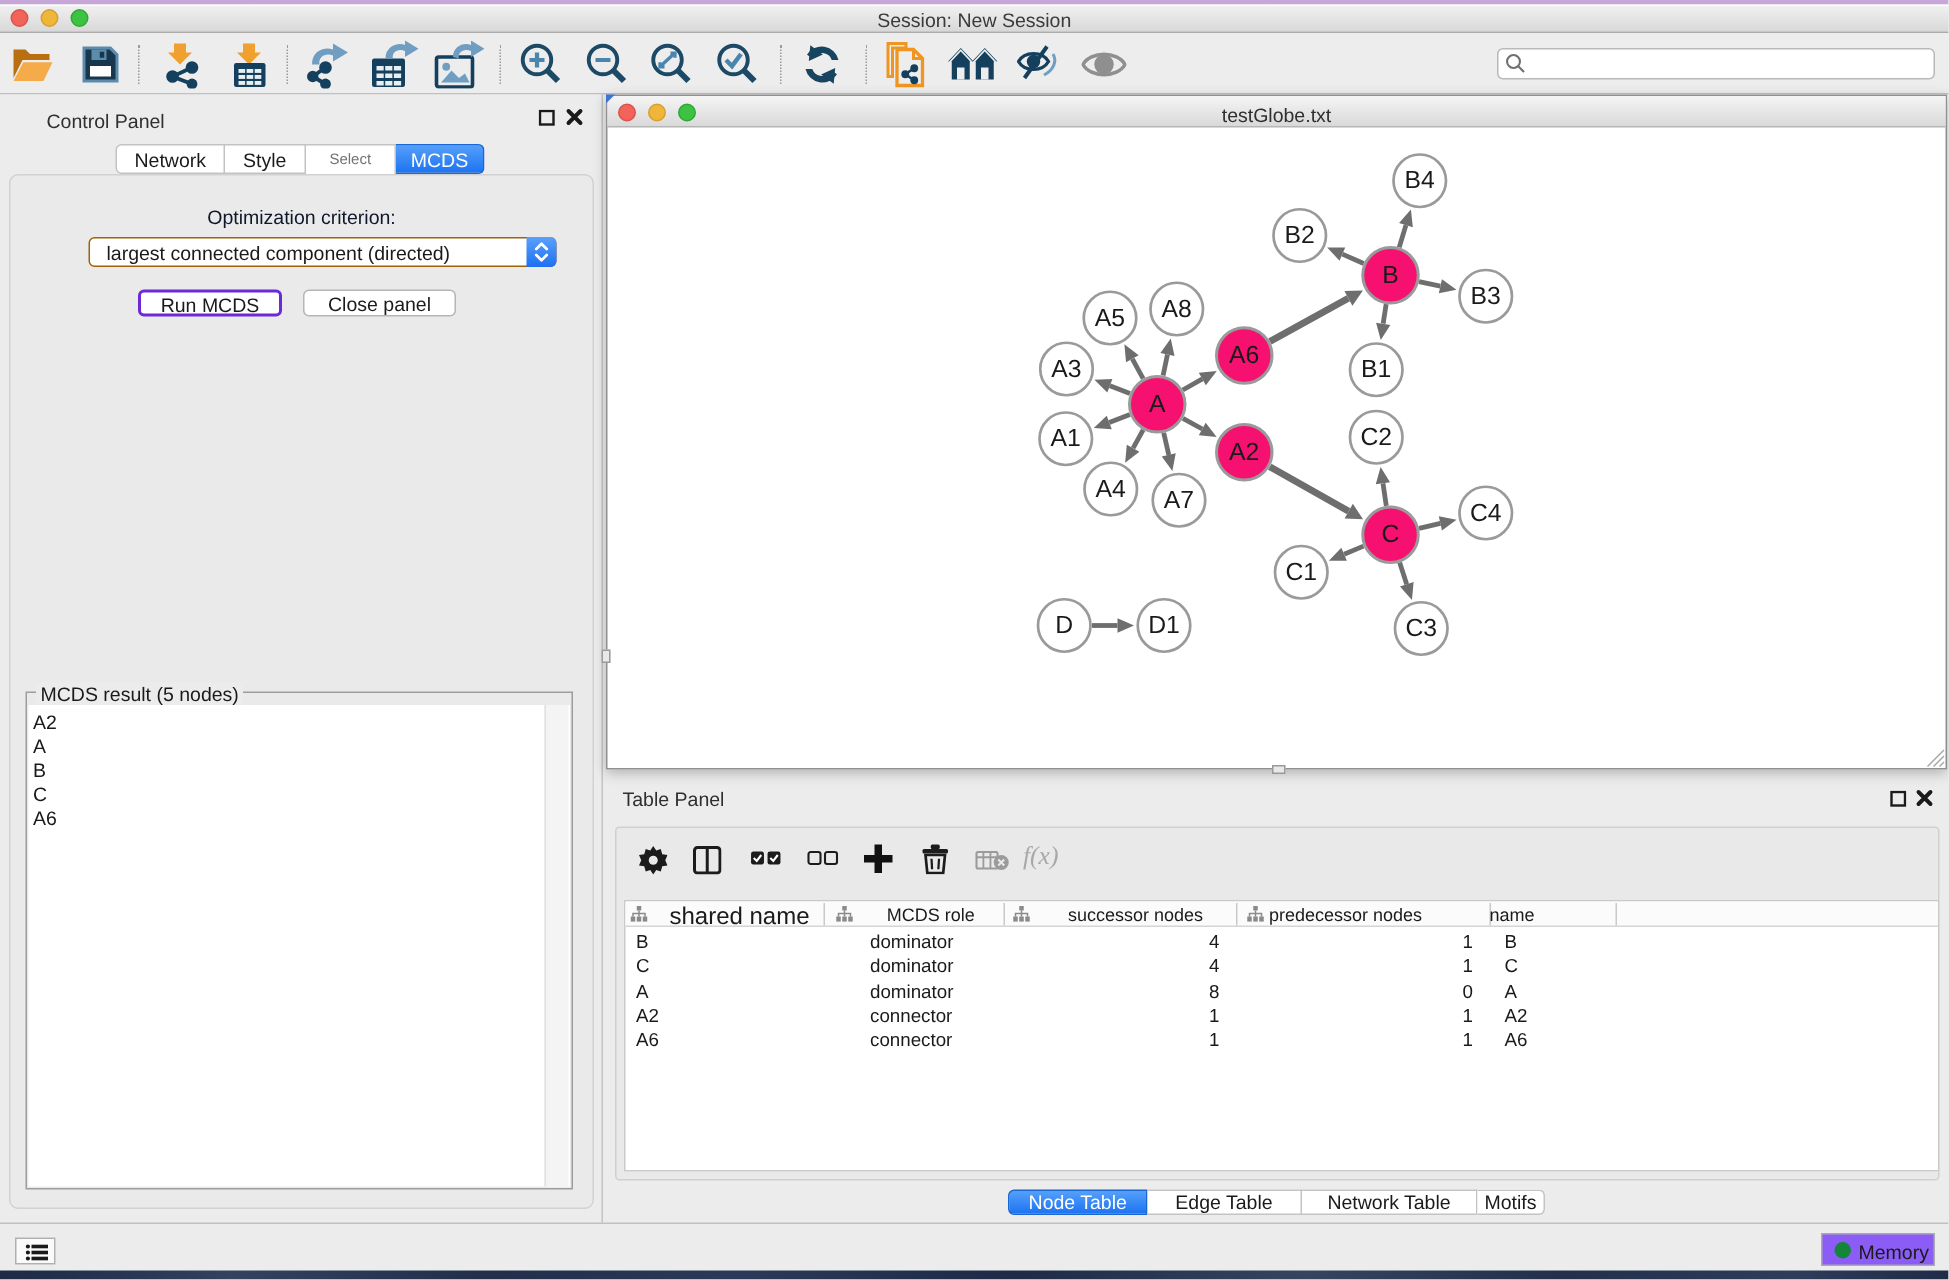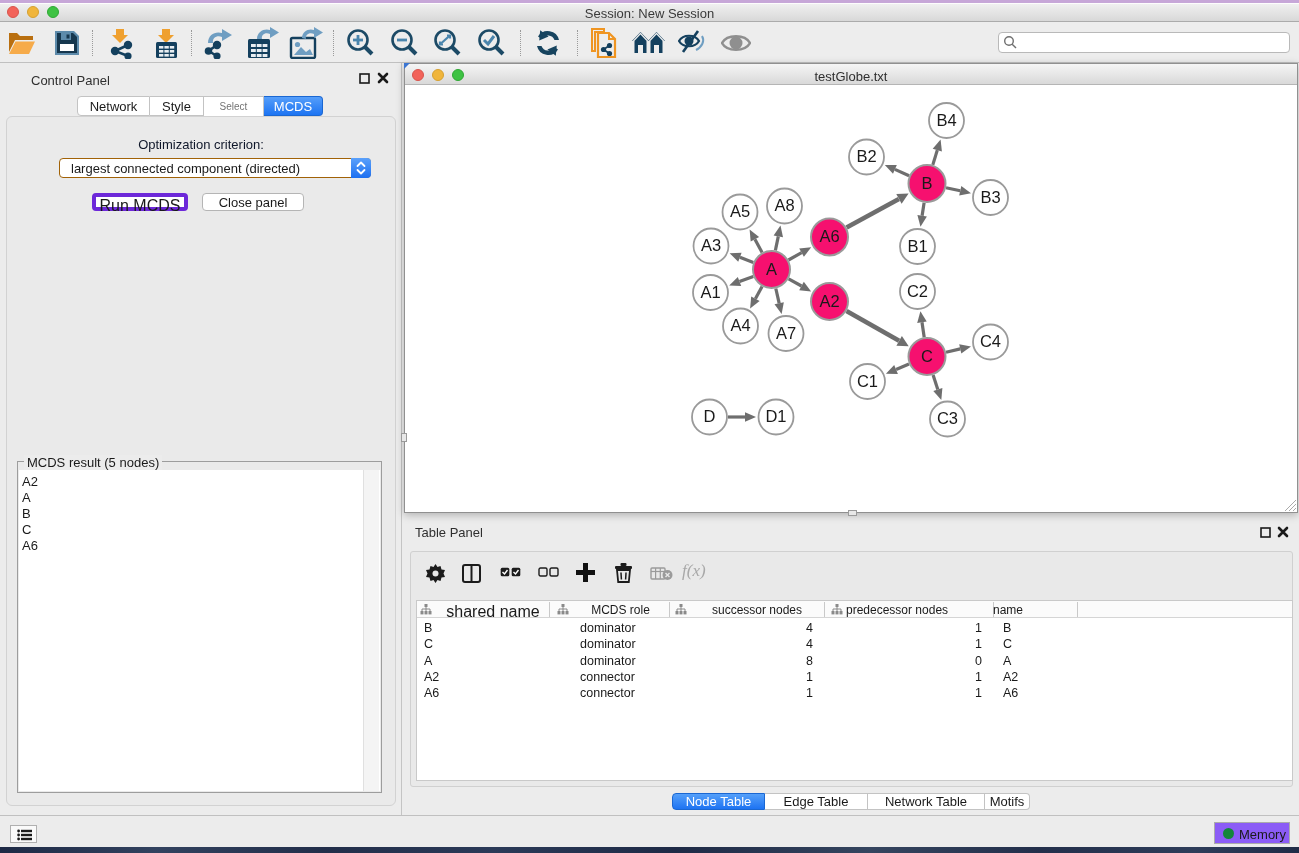--- a/index.html
+++ b/index.html
@@ -191,21 +191,21 @@
 
 <div class="abs" style="left:43px;top:158px;width:312px;height:20px;background:#ffffff;border:1px solid #a16207;border-radius:4px;margin-left:16px;">
   <div class="abs" style="left:11px;top:2px;font-size:13px;color:#1a1a1a;">largest connected component (directed)</div>
   <div class="abs" style="right:-1px;top:-1px;width:20px;height:20px;background:linear-gradient(#5ba1fb,#1d70f1);border-radius:0 4px 4px 0;">
     <svg width="20" height="20" viewBox="0 0 20 20">
         <path d="M6.5 8 L10 4.5 L13.5 8 M6.5 12 L10 15.5 L13.5 12" fill="none" stroke="#ffffff" stroke-width="1.8" stroke-linecap="round" stroke-linejoin="round"></path>
       </svg>
   </div>
 </div>
 
-<div class="abs" style="left:92px;top:193px;width:96px;height:18px;background:#ffffff;border:4px solid #6d28d9;border-radius:4px;font-size:16px;color:#1a1a1a;text-align:center;line-height:17px;">Run MCDS</div>
+<div class="abs" style="left:92px;top:193px;width:96px;height:18px;background:#ffffff;border:2px solid #6d28d9;border-radius:4px;font-size:13px;color:#1a1a1a;text-align:center;line-height:17px;">Run MCDS</div>
 <div class="abs" style="left:202px;top:193px;width:102px;height:18px;background:#ffffff;border:1px solid #b5b5b5;border-radius:4px;font-size:13px;color:#1a1a1a;text-align:center;line-height:17px;">Close panel</div>
 
 <div class="abs" style="left:17px;top:461px;width:365px;height:332px;border:1px solid #9d9d9d;"></div>
 <div class="abs" style="left:24px;top:455px;background:#ececec;padding:0 3px;font-size:13px;color:#1a1a1a;">MCDS result (5 nodes)</div>
 <div class="abs" style="left:19px;top:470px;width:361px;height:321px;background:#ffffff;"></div>
 <div class="abs" style="left:363px;top:470px;width:16px;height:321px;background:#f4f4f4;border-left:1px solid #e0e0e0;"></div>
 <div class="abs" style="left:22px;top:474px;font-size:13px;line-height:16px;color:#1a1a1a;">A2<br>A<br>B<br>C<br>A6</div>
 
 <div class="abs" style="left:404px;top:63px;width:894px;height:450px;background:#ffffff;border:1px solid #909090;box-shadow:0 2px 8px rgba(0,0,0,0.25);"></div>
 <div class="abs" style="left:405px;top:64px;width:892px;height:21px;background:linear-gradient(#f5f5f5,#d9d9d9);border-bottom:1px solid #b5b5b5;"></div>

